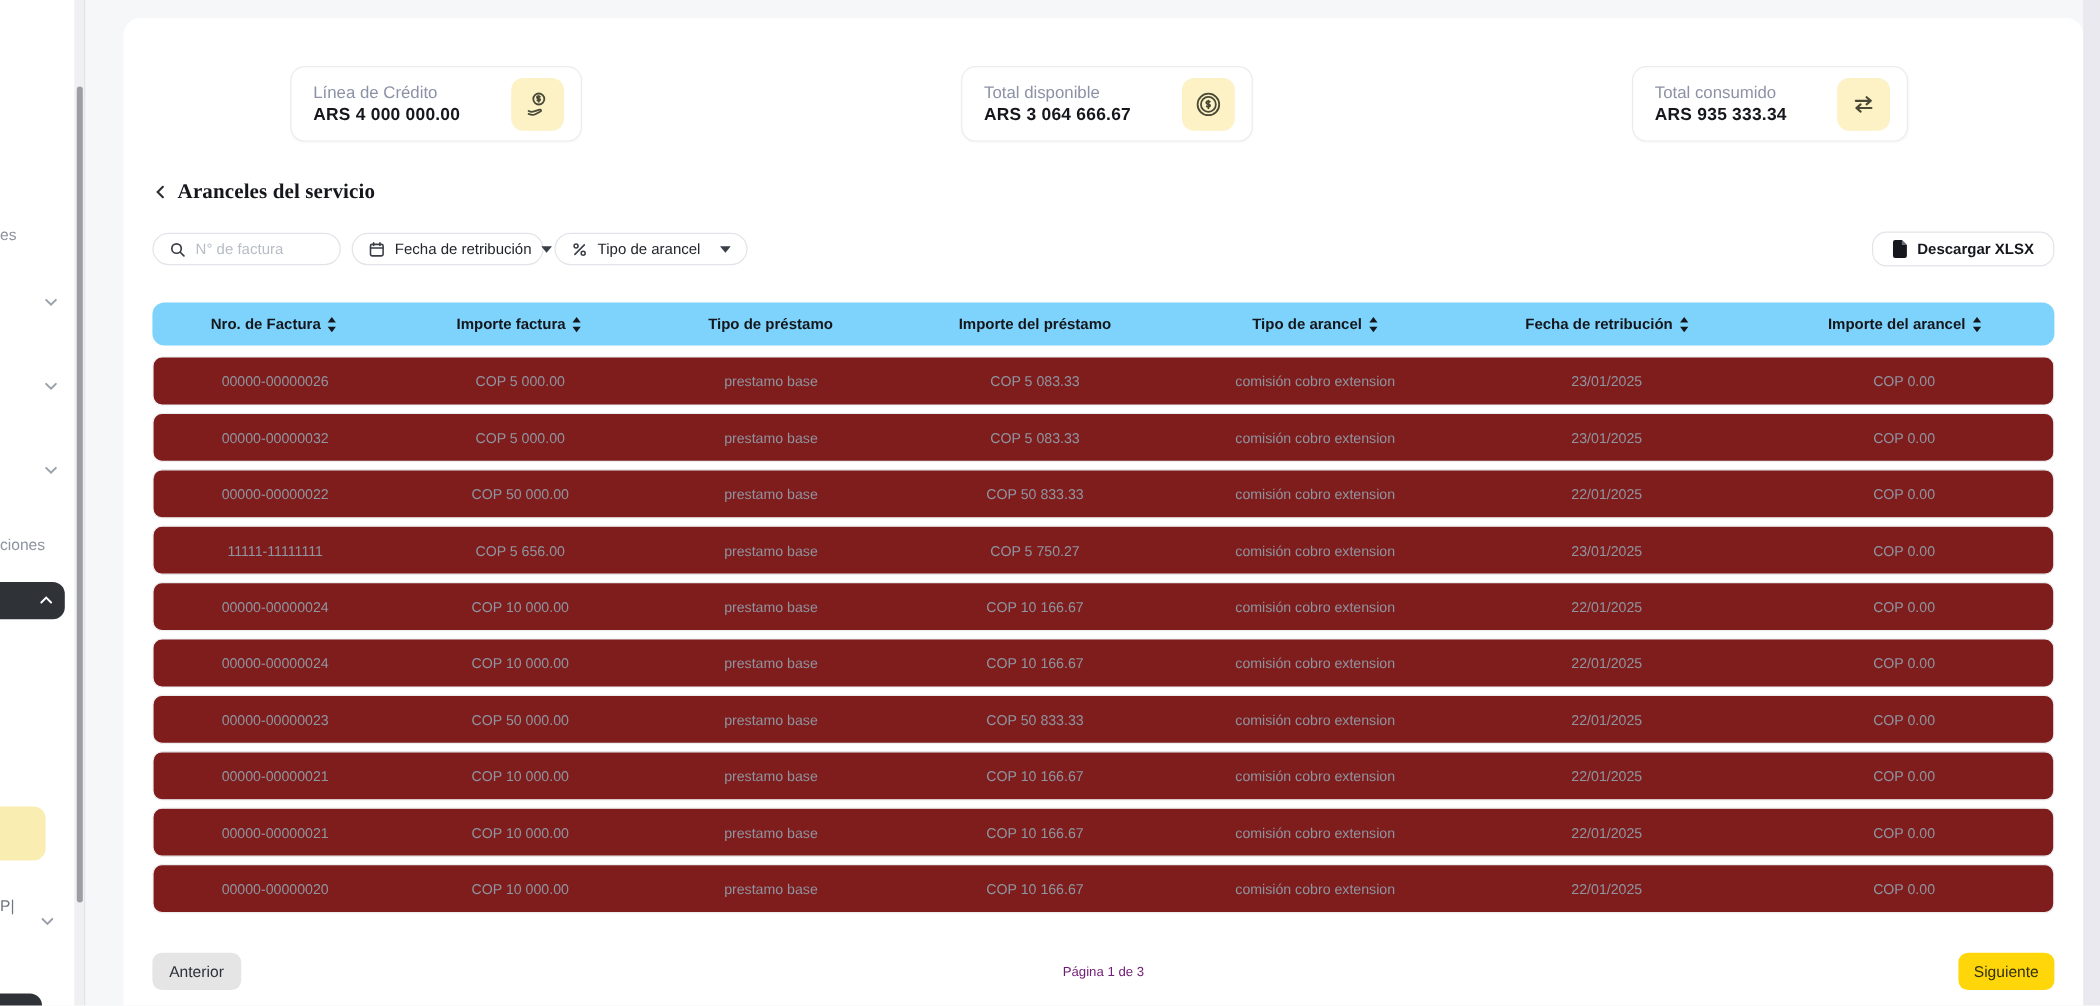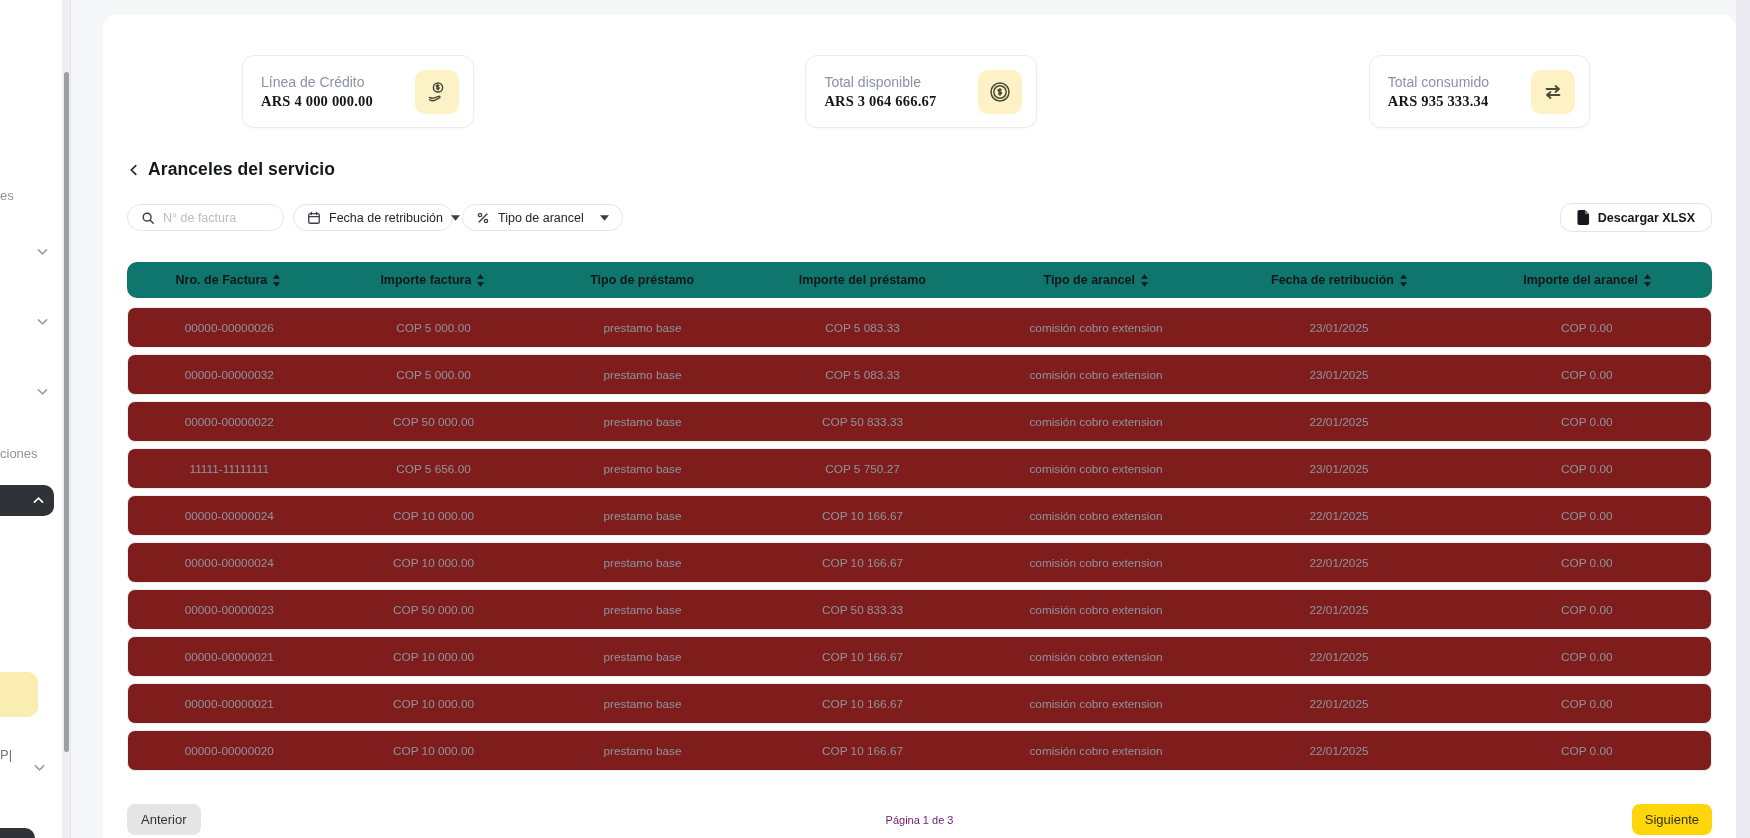--- a/index.html
+++ b/index.html
@@ -24,51 +24,51 @@
 
   
   .main { flex:1 1 auto; background:#f6f7f8; padding:15px 0 0 32px; min-width:0; }
   .win-scroll { flex:0 0 14px; background:#e9e9ef; height:838px; }
   .panel { background:#ffffff; border-radius:14px 14px 0 0; height:823px; padding:0 24px; overflow:hidden; }
 
   
   .cards-row { display:flex; justify-content:space-between; margin:40px 122px 0 115px; }
   .card { display:flex; align-items:center; justify-content:space-between; gap:42px;
           background:#fff; border:1px solid #ececf0; border-radius:12px;
-          padding:10px 14px 10px 18px; height:73px; box-shadow:0 1px 2px rgba(20,22,30,.03); }
+          padding:10px 14px 10px 18px; height:63px; box-shadow:0 1px 2px rgba(20,22,30,.03); }
   .card-label { font-size:14px; color:#8c91a6; margin-bottom:3px; }
-  .card-value { font-size:14.5px; font-weight:700; color:#15171c; letter-spacing:.2px;font-family:Liberation Serif, serif; }
+  .card-value { font-size:14.5px; font-weight:700; color:#15171c; letter-spacing:.2px; }
   .card-icon { width:44px; height:44px; border-radius:10px; background:#fcf2c6; display:flex; align-items:center; justify-content:center; }
   .card-icon svg { width:24px; height:24px; color:#4a4936; }
 
   
   .heading-row { display:flex; align-items:center; gap:7px; margin-top:31px; }
   .back-icon { width:14px; height:14px; color:#2a2d33; flex:0 0 auto; }
-  .page-title { font-size:17.5px; font-weight:800; color:#15171c; letter-spacing:.1px; }
+  .page-title { font-size:17.5px; font-weight:800; color:#15171c; letter-spacing:.1px;font-family:Liberation Serif, serif; }
 
   
   .filter-row { display:flex; align-items:center; margin-top:23px; }
   .pill { display:flex; align-items:center; gap:8px; height:27px; padding:0 13px;
           background:#fff; border:1px solid #e3e4e9; border-radius:999px; font-size:12.5px; color:#23262c; }
   .pill + .pill { margin-left:9px; }
   .pill svg { flex:0 0 auto; }
   .search-pill { width:157px; }
   .search-pill input { border:none; outline:none; width:100%; font-size:12.5px; color:#23262c; background:transparent; font-family:inherit; }
   .search-pill input::placeholder { color:#b8bcc6; }
   .pill-label { white-space:nowrap; }
   .caret { margin-left:auto; color:#3a3e46; }
   .icon-dim { color:#3a3e46; }
   .dl-btn { margin-left:auto; display:flex; align-items:center; gap:8px; height:29px; padding:12px 16px;
             background:#fff; border:1px solid #e3e4e9; border-radius:12px;
             font-size:12.5px; font-weight:700; color:#15171c; cursor:pointer; font-family:inherit; }
 
   
   .table { margin-top:30px; }
   .tr-grid { display:grid; grid-template-columns:12.8fr 13fr 13.4fr 14.4fr 15.1fr 15.6fr 15.7fr; align-items:center; }
-  .thead { background:#0f766e; border-radius:10px; height:36px; }
+  .thead { background:#7dd3fc; border-radius:10px; height:36px; }
   .th { display:flex; align-items:center; justify-content:center; gap:5px;
         font-size:12.5px; font-weight:700; color:#14161b; cursor:pointer; }
   .sort-icon { fill:#14161b; flex:0 0 auto; }
   .tbody { margin-top:9px; display:flex; flex-direction:column; gap:6px; }
   .row { background:#7f1d1d; border:1px solid #eeeef2; border-radius:8px; height:41px; }
   .td { text-align:center; font-size:11.8px; color:#8f949f; white-space:nowrap; overflow:hidden; }
 
   
   .pagination { position:relative; display:flex; align-items:center; justify-content:space-between; margin-top:33px; }
   .btn-prev { background:#e5e5e5; border:none; border-radius:8px; padding:8px 14px;

